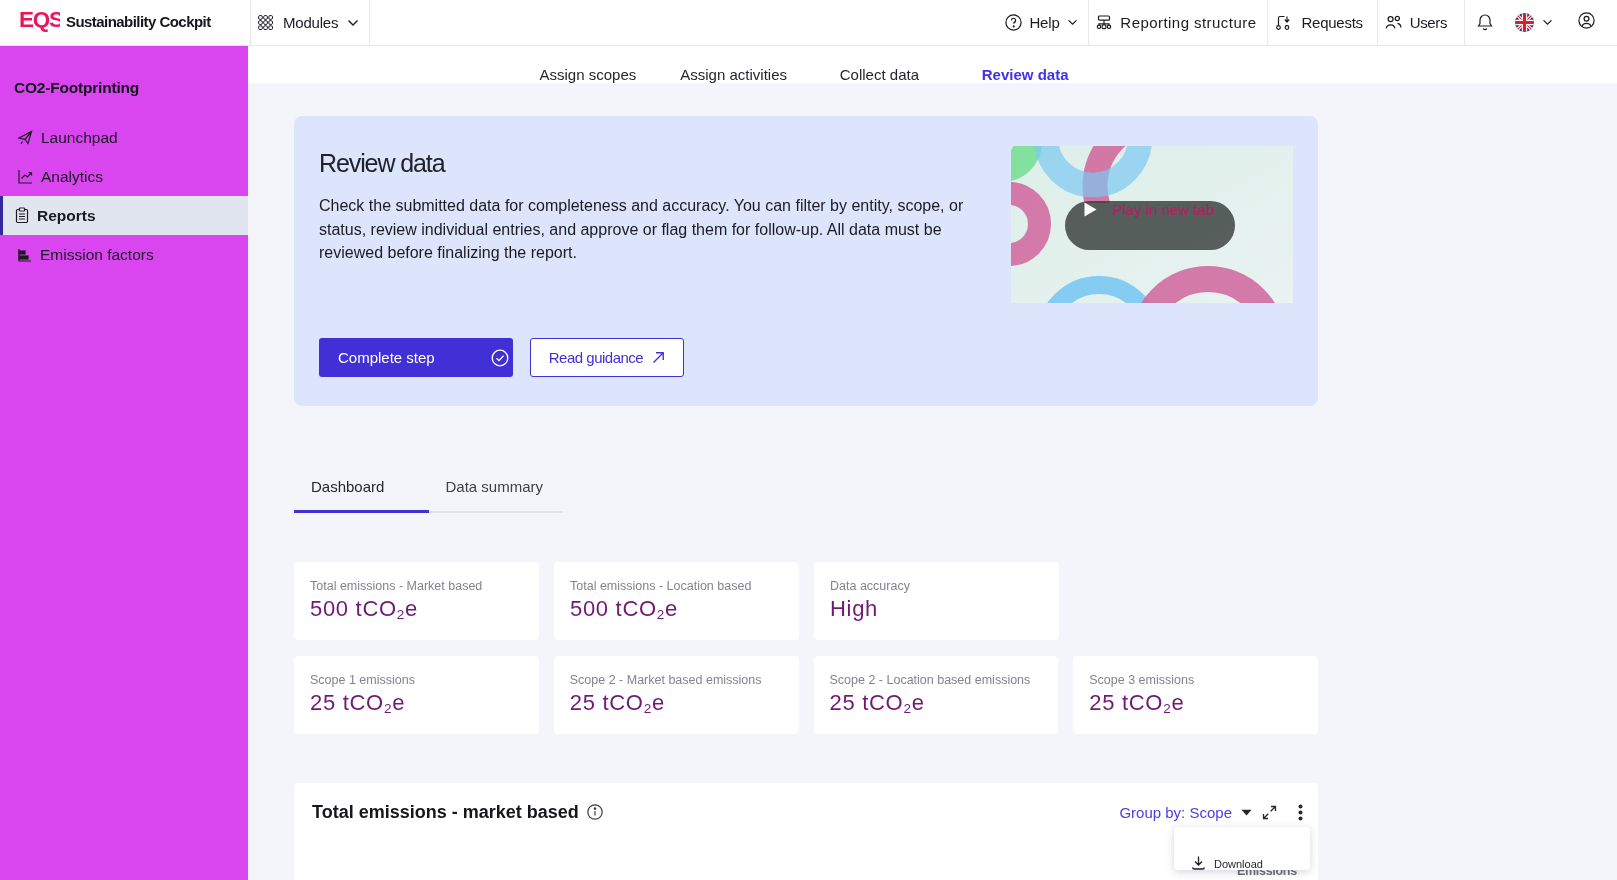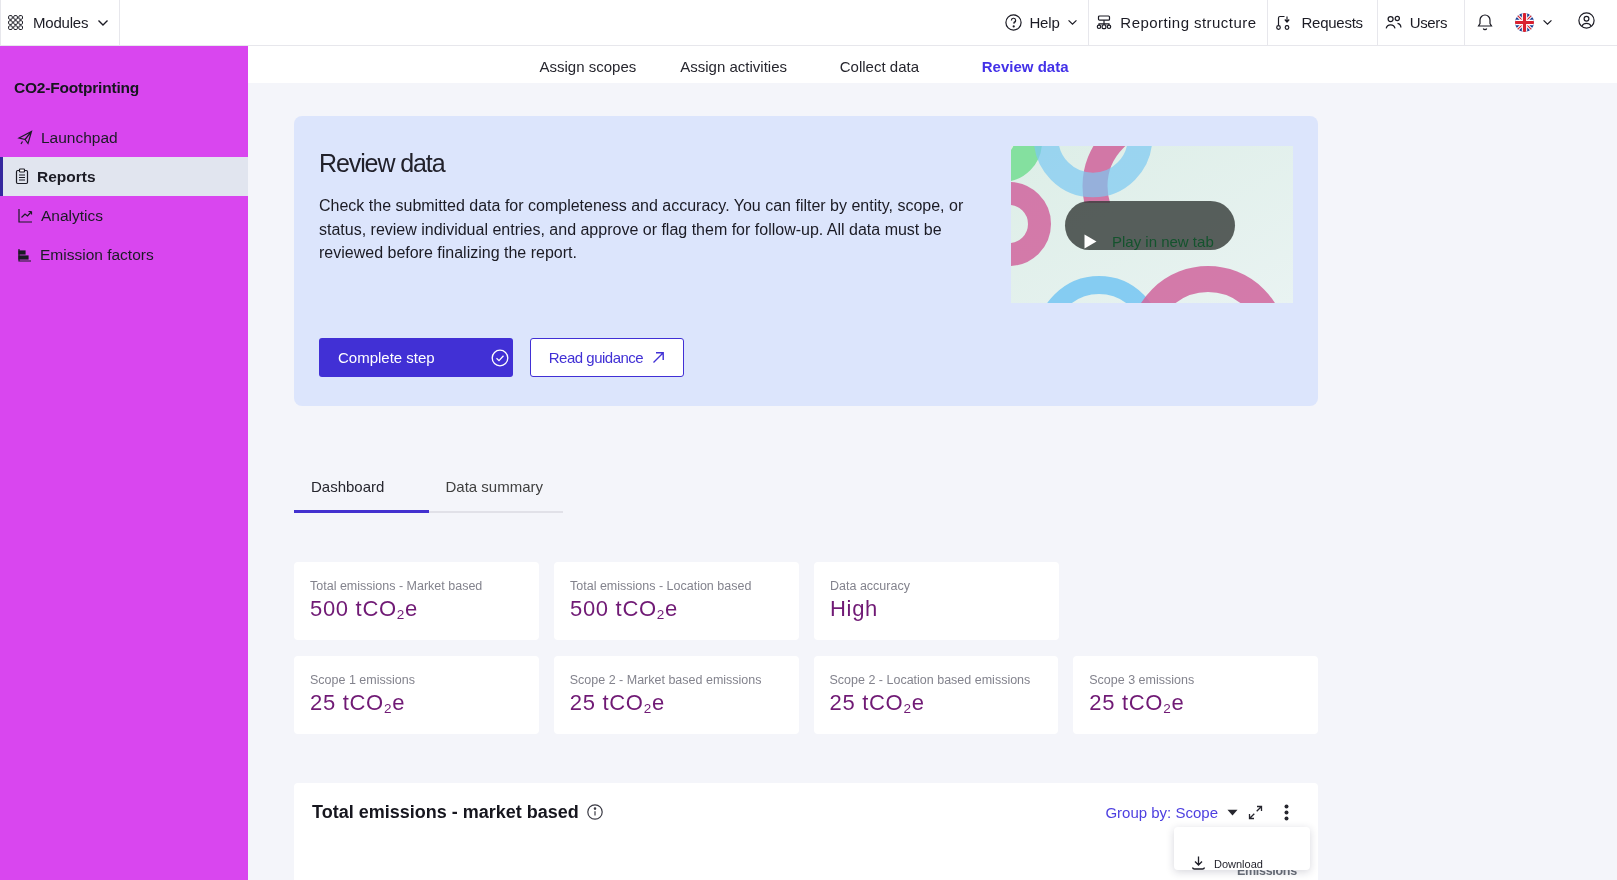--- a/index.html
+++ b/index.html
@@ -26,60 +26,66 @@
 
 
 .sidebar { position:absolute; top:46px; left:0; width:248px; height:834px; background:#d946ef; z-index:20; }
 .sb-title { font-size:15.5px; font-weight:bold; color:#16161e; padding:33px 0 0 14px; letter-spacing:-0.2px; }
 .sb-menu { margin-top:21px; }
 .sb-item { height:39px; display:flex; align-items:center; padding-left:14px; gap:7px; font-size:15.5px; color:#1b1b24; border-left:3px solid transparent; }
 .sb-item.active { background:#e1e5ef; border-left:3px solid #35289e; padding-left:11px; font-weight:bold; }
 
 
 .main { position:absolute; left:248px; top:46px; width:1369px; height:834px; background:#f4f5fa; }
-.stepper { height:37px; background:#fff; display:flex; align-items:center; padding-top:3px; padding-left:267px; font-size:15px; color:#26262e; }
+.stepper { height:37px; background:#fff; display:flex; align-items:flex-end; padding-top:3px; padding-left:267px; font-size:15px; color:#26262e; }
 .stepper span { width:145.75px; text-align:center; }
 .stepper .active { color:#4331e8; font-weight:bold; }
 .content { padding:33px 0 0 46px; width:1070px; }
 
 
 .hero { width:1024px; height:290px; background:#dce5fc; border-radius:8px; position:relative; }
 .hero h1 { position:absolute; left:25px; top:33px; font-size:25px; font-weight:normal; color:#21212b; letter-spacing:-1.1px; }
 .hero p { position:absolute; left:25px; top:78px; width:655px; font-size:16px; line-height:23.5px; color:#1b1b24; }
 .hero-btns { position:absolute; left:25px; top:222px; display:flex; gap:17px; }
 .btn-primary { width:194px; height:39px; background:#4130d5; color:#fff; border-radius:3px; display:flex; align-items:center; padding:0 4px 0 19px; font-size:15px; justify-content:space-between; }
 .btn-secondary { width:154px; height:39px; background:#fff; border:1px solid #4130d5; color:#4130d5; border-radius:3px; display:flex; align-items:center; justify-content:center; gap:9px; font-size:15px; letter-spacing:-0.5px; }
 .video { position:absolute; left:717px; top:30px; width:282px; height:157px; overflow:hidden; }
-.playpill { position:absolute; left:54px; top:55px; width:170px; height:49px; background:rgba(55,61,59,0.82); border-radius:25px; display:flex; align-items:flex-end; color:#14532d; font-size:15px; padding-left:18px; gap:14px; }
+.playpill { position:absolute; left:54px; top:55px; width:170px; height:49px; background:rgba(55,61,59,0.82); border-radius:25px; display:flex; align-items:flex-start; color:#be185d; font-size:15px; padding-left:18px; gap:14px; }
 
 
 .tabs { margin-top:72px; display:flex; width:269px;justify-content:center; }
 .tab { width:134.5px; text-align:left; padding-left:17px; font-size:15px; color:#404040; padding-bottom:15.5px; border-bottom:2px solid #e1e1e8; }
 .tab.active { color:#26262e; border-bottom:3px solid #4331cf; padding-bottom:14.5px; }
 
 
 .cards { margin-top:49px; }
 .crow { display:flex; gap:15px; margin-bottom:16px; }
 .card { width:245px; height:78px; background:#fff; border-radius:4px; padding:17px 16px 0 16px; }
 .card .lbl { font-size:12.5px; color:#83838d; }
 .card .val { font-size:22px; color:#701a75; margin-top:3px; letter-spacing:0.7px; }
 .card .val sub { font-size:13.5px; vertical-align:baseline; position:relative; bottom:-3.5px; }
 
 
 .panel { margin-top:49px; width:1024px; height:300px; background:#fff; border-radius:4px; position:relative; }
 .panel h2 { position:absolute; left:18px; top:19px; font-size:18px; font-weight:bold; color:#16161e; display:flex; align-items:center; gap:8px; }
-.panel-controls { position:absolute; right:28px; top:21px; display:flex; align-items:center; gap:0; }
+.panel-controls { position:absolute; right:14px; top:21px; display:flex; align-items:center; gap:0; }
 .groupby { color:#4d3fe0; font-size:15px; }
 .popup { position:absolute; left:880px; top:44px; width:136px; height:43px; background:#fff; border-radius:4px; box-shadow:0 2px 8px rgba(30,30,60,0.18); display:flex; align-items:flex-end; padding-left:17px; gap:8px; font-size:11px; color:#1f1f28; z-index:5; }
 .emis { position:absolute; left:943px; top:81px; font-size:12.5px; font-weight:bold; color:#6b7078; letter-spacing:-0.3px; }
 </style>
 </head>
 <body>
 
 <div class="topbar">
+  <div class="logo-wrap">
+    <svg width="40" height="26" viewBox="0 0 40 26">
+      <text x="-1" y="17" font-family="Liberation Sans" font-weight="bold" font-size="22.5" fill="#ed1558" letter-spacing="-1.3">EQS</text>
+    </svg>
+    <div class="logo-title">Sustainability Cockpit</div>
+  </div>
   <div class="modules">
     <svg width="15" height="15" viewBox="0 0 15 15" fill="none" stroke="#1b1b24" stroke-width="1">
       <rect x="0.6" y="0.6" width="3.7" height="3.7" rx="1.2"></rect>
         <rect x="5.7" y="0.6" width="3.7" height="3.7" rx="1.2"></rect>
         <rect x="10.8" y="0.6" width="3.7" height="3.7" rx="1.2"></rect>
       <rect x="0.6" y="5.7" width="3.7" height="3.7" rx="1.2"></rect>
         <rect x="5.7" y="5.7" width="3.7" height="3.7" rx="1.2"></rect>
         <rect x="10.8" y="5.7" width="3.7" height="3.7" rx="1.2"></rect>
       <rect x="0.6" y="10.8" width="3.7" height="3.7" rx="1.2"></rect>
         <rect x="5.7" y="10.8" width="3.7" height="3.7" rx="1.2"></rect>
@@ -171,33 +177,33 @@
 
 <div class="sidebar">
   <div class="sb-title">CO2-Footprinting</div>
   <div class="sb-menu">
     <div class="sb-item">
       <svg width="17" height="17" viewBox="0 0 17 17" fill="none" stroke="#1b1b24" stroke-width="1.2">
           <path d="M2 9 L14.5 2.5 L11 14.5 L8 10.5 Z M8 10.5 L14.5 2.5 M5.5 12.5 L4 15"></path>
         </svg>
       <span>Launchpad</span>
     </div>
+    <div class="sb-item">
+      <svg width="17" height="17" viewBox="0 0 17 17" fill="none" stroke="#1b1b24" stroke-width="1.2">
+          <path d="M2 2 v13 h13 M4.5 10.5 L8 7 L10.5 9 L14.5 4.5 M14.5 4.5 h-3 M14.5 4.5 v3"></path>
+        </svg>
+      <span>Analytics</span>
+    </div>
     <div class="sb-item active">
       <svg width="16" height="17" viewBox="0 0 16 17" fill="none" stroke="#1b1b24" stroke-width="1.2">
           <rect x="2.5" y="2.5" width="11" height="13" rx="1.2"></rect>
           <rect x="5.5" y="1" width="5" height="3" rx="0.8" fill="#fff"></rect>
           <path d="M5 7 h6 M5 9.5 h6 M5 12 h6"></path>
         </svg>
       <span>Reports</span>
-    </div>
-    <div class="sb-item">
-      <svg width="17" height="17" viewBox="0 0 17 17" fill="none" stroke="#1b1b24" stroke-width="1.2">
-          <path d="M2 2 v13 h13 M4.5 10.5 L8 7 L10.5 9 L14.5 4.5 M14.5 4.5 h-3 M14.5 4.5 v3"></path>
-        </svg>
-      <span>Analytics</span>
     </div>
     <div class="sb-item">
       <svg width="16" height="16" viewBox="0 0 16 16" fill="none" stroke="#1b1b24" stroke-width="1.2">
           <path d="M2 2 v12 h12"></path>
           <rect x="2" y="4" width="6" height="3" fill="#1b1b24"></rect>
           <rect x="2" y="9" width="9" height="3" fill="#1b1b24"></rect>
         </svg>
       <span>Emission factors</span>
     </div>
   </div>

